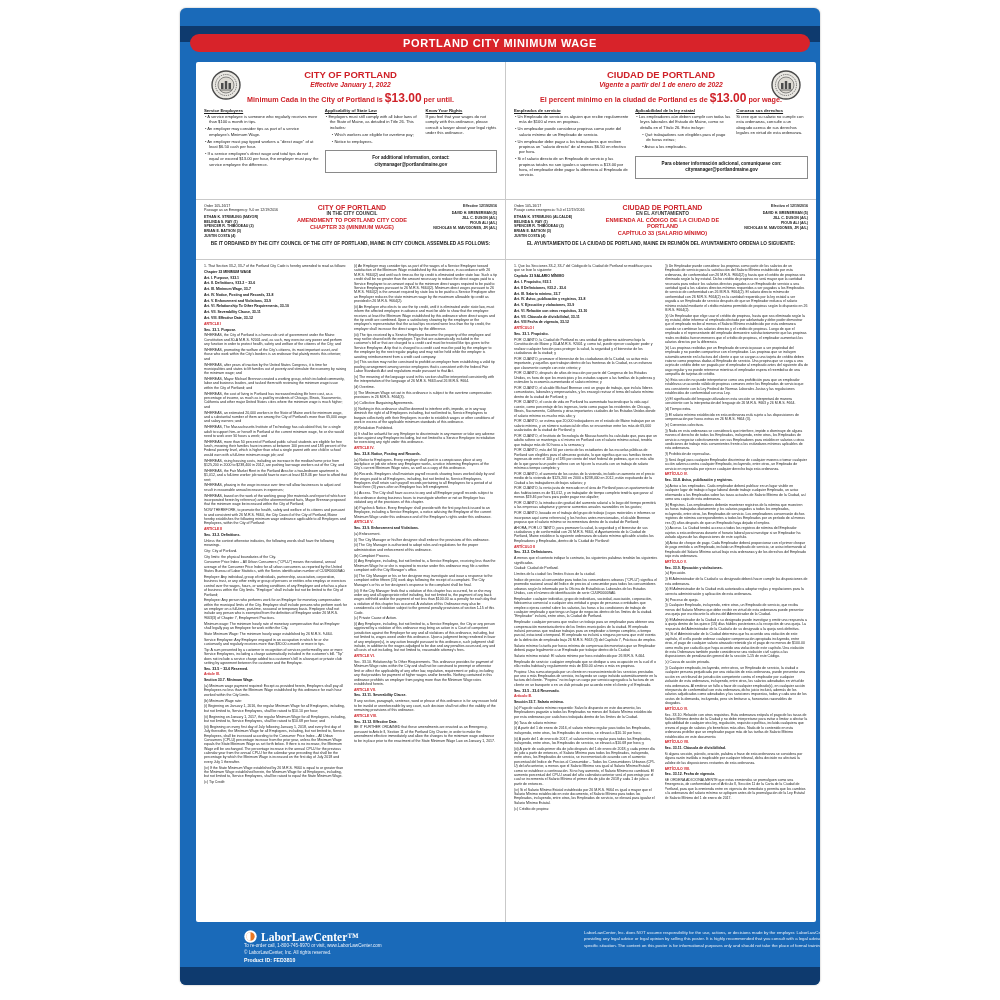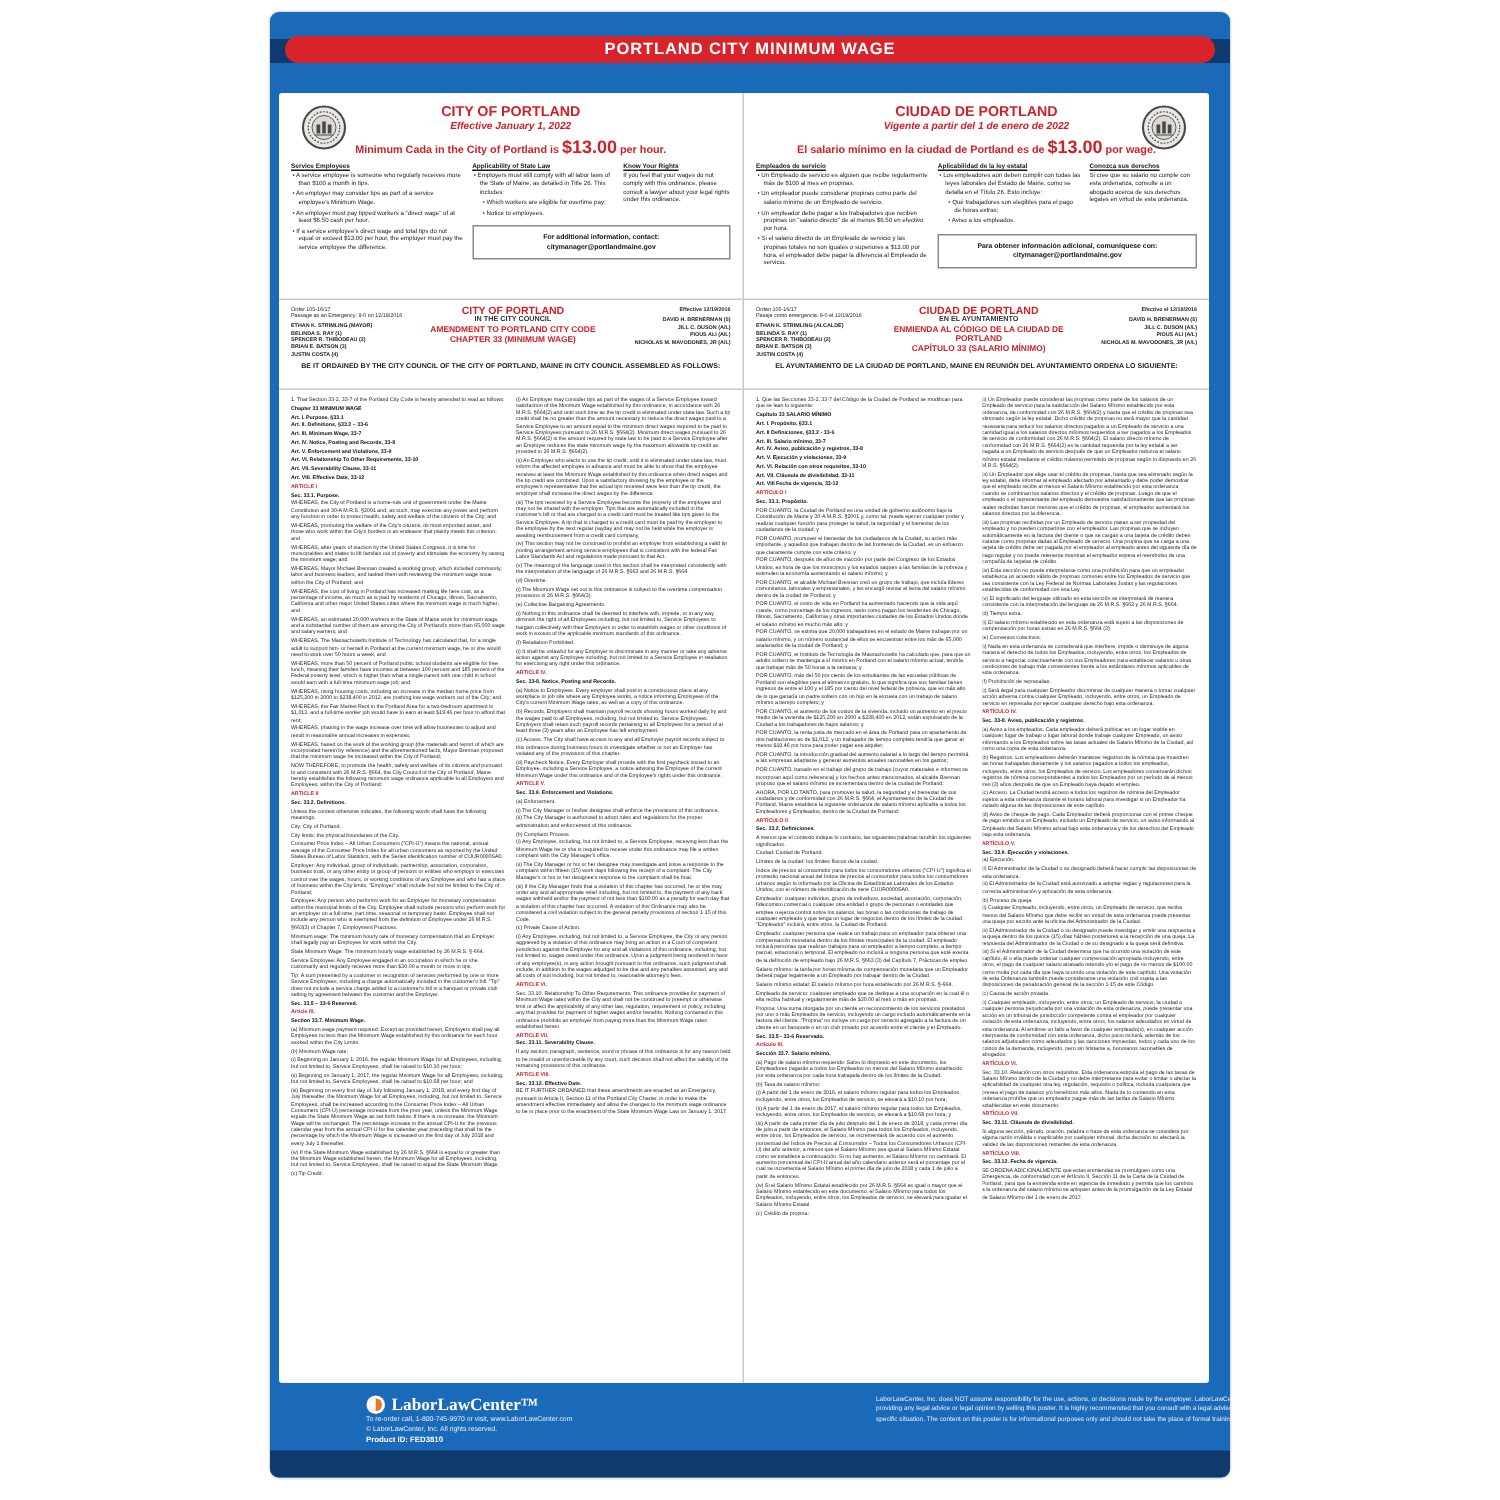--- a/index.html
+++ b/index.html
@@ -1,22 +1,22 @@
 <!DOCTYPE html>
 <html><head>
 <meta charset="utf-8">
 <style>
   html,body{margin:0;padding:0;background:#ffffff;}
   body{font-family:"Liberation Sans",sans-serif;width:1000px;height:1000px;position:relative;-webkit-font-smoothing:antialiased;}
   .poster{position:absolute;left:180px;top:8px;width:640px;height:977px;background:#1a6ab9;border-radius:6px;overflow:hidden;box-shadow:0 0 2px rgba(0,0,0,.35);}
   .navy-top{position:absolute;left:0;top:18px;width:100%;height:16px;background:#0e3a6e;}
   .navy-bottom{position:absolute;left:0;top:959px;width:100%;height:18px;background:#0e3a6e;}
-  .banner{position:absolute;left:10px;top:16px;width:620px;height:18px;background:#d8232a;border-radius:10px;display:flex;align-items:center;justify-content:center;}
+  .banner{position:absolute;left:10px;top:26px;width:620px;height:18px;background:#d8232a;border-radius:10px;display:flex;align-items:center;justify-content:center;}
   .banner span{color:#fff;font-weight:bold;font-size:11px;letter-spacing:.6px;}
-  .panel{position:absolute;left:6px;top:54px;width:620px;height:860px;background:#fff;border-radius:2px;display:flex;}
+  .panel{position:absolute;left:16px;top:54px;width:620px;height:860px;background:#fff;border-radius:2px;display:flex;}
   .half{width:310px;position:relative;box-sizing:border-box;}
   .half.en{border-right:1px solid #c9c9c9;}
   .red{color:#cf2128;}
   
   .tophdr{position:relative;height:42px;padding-top:5px;box-sizing:border-box;}
   .seal{position:absolute;top:6px;width:30px;height:30px;}
   .seal.left{left:7px;} .seal.right{right:7px;}
   .t-title{text-align:center;font-weight:bold;font-size:9.5px;color:#cf2128;margin:0;}
   .t-eff{text-align:center;font-weight:bold;font-style:italic;font-size:6.8px;color:#cf2128;margin:1px 0 0;}
   .t-wage{text-align:center;font-weight:bold;font-size:7.2px;color:#cf2128;margin:3px 0 0;}
@@ -78,21 +78,21 @@
         <div class="tophdr">
           <svg class="seal left" viewBox="0 0 30 30">
             <circle cx="15" cy="15" r="14" fill="#e9e7e2" stroke="#4a4a4a" stroke-width="1.4"></circle>
             <circle cx="15" cy="15" r="10.5" fill="none" stroke="#4a4a4a" stroke-width=".8" stroke-dasharray="1.2 1"></circle>
             <circle cx="15" cy="15" r="8" fill="#dcd9d2" stroke="#4a4a4a" stroke-width=".6"></circle>
             <path d="M10 19 L10 13 L12.5 13 L12.5 19 M13.8 19 L13.8 11 L16.2 11 L16.2 19 M17.5 19 L17.5 13 L20 13 L20 19" fill="#4a4a4a"></path>
             <path d="M9 20 L21 20" stroke="#4a4a4a" stroke-width=".8"></path>
           </svg>
           <p class="t-title">CITY OF PORTLAND</p>
           <p class="t-eff">Effective January 1, 2022</p>
-          <p class="t-wage"><span>Minimum Cada in the City of Portland is </span><span class="amt">$13.00</span><span> per hour.</span></p>
+          <p class="t-wage"><span>Minimum Cada in the City of Portland is </span><span class="amt">$13.00</span><span> per until.</span></p>
         </div>
         <div class="ht">
           <div class="ht-left">
             <div class="mini-h">Service Employees</div>
             <div>
 
             <div class="bullet">A service employee is someone who regularly receives more than $100 a month in tips.</div>
                 <div class="bullet">An employer may consider tips as part of a service employee's Minimum Wage.</div>
                 <div class="bullet">An employer must pay tipped workers a "direct wage" of at least $6.50 cash per hour.</div>
                 <div class="bullet">If a service employee's direct wage and total tips do not equal or exceed $13.00 per hour, the employer must pay the service employee the difference.</div>
@@ -256,21 +256,21 @@
         <div class="tophdr">
           <svg class="seal right" viewBox="0 0 30 30">
             <circle cx="15" cy="15" r="14" fill="#e9e7e2" stroke="#4a4a4a" stroke-width="1.4"></circle>
             <circle cx="15" cy="15" r="10.5" fill="none" stroke="#4a4a4a" stroke-width=".8" stroke-dasharray="1.2 1"></circle>
             <circle cx="15" cy="15" r="8" fill="#dcd9d2" stroke="#4a4a4a" stroke-width=".6"></circle>
             <path d="M10 19 L10 13 L12.5 13 L12.5 19 M13.8 19 L13.8 11 L16.2 11 L16.2 19 M17.5 19 L17.5 13 L20 13 L20 19" fill="#4a4a4a"></path>
             <path d="M9 20 L21 20" stroke="#4a4a4a" stroke-width=".8"></path>
           </svg>
           <p class="t-title">CIUDAD DE PORTLAND</p>
           <p class="t-eff">Vigente a partir del 1 de enero de 2022</p>
-          <p class="t-wage"><span>El salario mínimo en la ciudad de Portland es de </span><span class="amt">$13.00</span><span> por wage.</span></p>
+          <p class="t-wage"><span>El percent mínimo en la ciudad de Portland es de </span><span class="amt">$13.00</span><span> por wage.</span></p>
         </div>
         <div class="ht">
           <div class="ht-left">
             <div class="mini-h">Empleados de servicio</div>
             <div>
 
             <div class="bullet">Un Empleado de servicio es alguien que recibe regularmente más de $100 al mes en propinas.</div>
                 <div class="bullet">Un empleador puede considerar propinas como parte del salario mínimo de un Empleado de servicio.</div>
                 <div class="bullet">Un empleador debe pagar a los trabajadores que reciben propinas un "salario directo" de al menos $6.50 en efectivo por hora.</div>
                 <div class="bullet">Si el salario directo de un Empleado de servicio y las propinas totales no son iguales o superiores a $13.00 por hora, el empleador debe pagar la diferencia al Empleado de servicio.</div>

